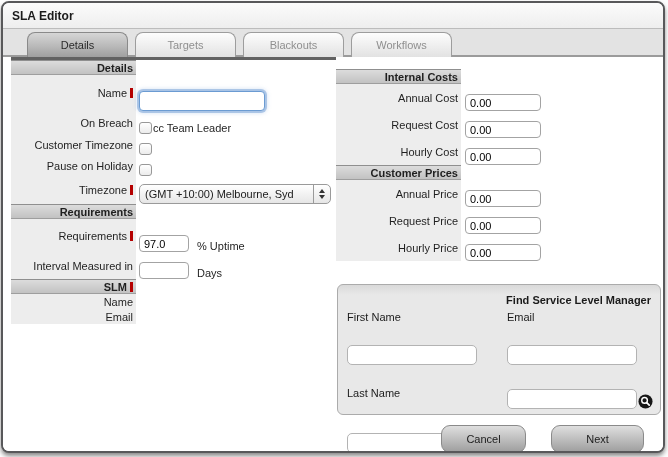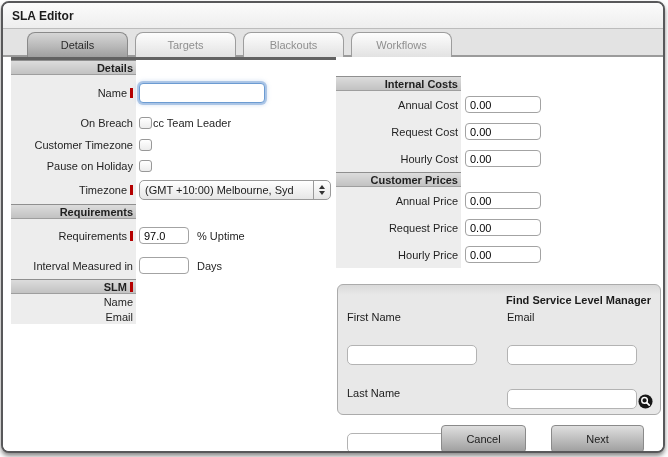--- a/index.html
+++ b/index.html
@@ -23,29 +23,29 @@
          background:linear-gradient(#fdfdfd,#e2e2e2); color:#8f8f8f; cursor:pointer; }
   .tab.active { background:linear-gradient(#d6d6d6 0%,#b9b9b9 55%,#9f9f9f 100%);
                 color:#2b2b2b; border-color:#8a8a8a; }
   
   .content { position:relative; height:397px; background:#fff; }
   .panel-left  { position:absolute; left:8px;   top:0; width:325px; border-top:3px solid #626262; }
   .panel-right { position:absolute; left:333px; top:0; width:330px; }
   .row { display:flex; }
   .lcol { flex:0 0 125px; background:#ededed; display:flex; justify-content:flex-end;
           align-items:center; padding-right:3px; font-size:11px; color:#1f1f1f; }
-  .fcol { flex:1; display:flex; align-items:center; padding-left:3px; font-size:11px; color:#1f1f1f; }
+  .fcol { flex:1; display:flex; align-items:flex-end; padding-left:3px; font-size:11px; color:#1f1f1f; }
   .sect { flex:0 0 125px; height:15px; background:linear-gradient(#dcdcdc,#c2c2c2);
           border-top:1px solid #8f8f8f; border-bottom:1px solid #9e9e9e;
           display:flex; justify-content:flex-end; align-items:center; padding-right:3px;
           font-size:11px; font-weight:bold; color:#1f1f1f; }
   .sect-row { display:flex; height:15px; }
   .r-name{height:36px} .r-breach{height:23px} .r-chk{height:21px} .r-tz{height:28px}
   .r-avail{height:33px} .r-int{height:27px} .r-slm{height:15px} .r-cost{height:27px}
-  .mt5{margin-top:19px}
+  .mt5{margin-top:12px}
   .req { display:inline-block; width:3px; height:10px; background:#b50000; margin-left:3px; }
   .inp { height:17px; border:1px solid #a3a3a3; border-radius:4px; background:#fff;
          font-family:"Liberation Sans",sans-serif; font-size:11px; color:#000; padding:0 4px; }
   .inp-name { width:126px; height:20px; border:1px solid #6b9bd2; outline:none;
               box-shadow:0 0 0 2px rgba(125,166,217,.55), 0 0 4px 2px rgba(125,166,217,.35); }
   .inp-small { width:50px; }
   .inp-cost  { width:76px; margin-left:1px; }
   .suffix { margin-left:8px; }
   .cb { width:13px; height:12px; border:1px solid #989898; border-radius:3px;
         background:linear-gradient(#ffffff,#ececec); cursor:pointer; flex:0 0 13px; }
@@ -66,21 +66,21 @@
              background:linear-gradient(#d9d9d9, #e8e8e8 10px); border:1px solid #ababab;
              border-radius:6px; padding:7px 9px 0 9px; }
   .find-title { font-size:11px; font-weight:bold; color:#1b1b1b; margin:2px 0 5px 0;text-align:right; }
   .find-grid { display:grid; grid-template-columns:160px 1fr; row-gap:17px; }
   .find-lbl { font-size:11px; color:#1b1b1b; height:15px; }
   .find-cell { height:27px; display:flex; align-items:flex-start; padding-top:2px; }
   .find-inp { width:130px; height:20px; border:1px solid #b3b3b3; border-radius:5px;
               background:#fff; font-family:"Liberation Sans",sans-serif; font-size:11px; padding:0 4px; }
   .find-mag { position:absolute; right:7px; bottom:5px; width:15px; height:15px; cursor:pointer; }
   
-  .btn { position:absolute; top:368px; height:28px; border:1px solid #8a8a8a; border-radius:4px;
+  .btn { position:absolute; top:368px; height:28px; border:1px solid #8a8a8a; border-radius:9px;
          background:linear-gradient(#dfdfdf,#9e9e9e); font-family:"Liberation Sans",sans-serif;
          font-size:11px; color:#1d1d1d; display:flex; align-items:center; justify-content:center;
          cursor:pointer; }
   .btn-cancel { left:438px; width:85px; }
   .btn-next   { left:548px; width:93px; }
 </style>
 </head>
 <body>
 
 <div class="window">

